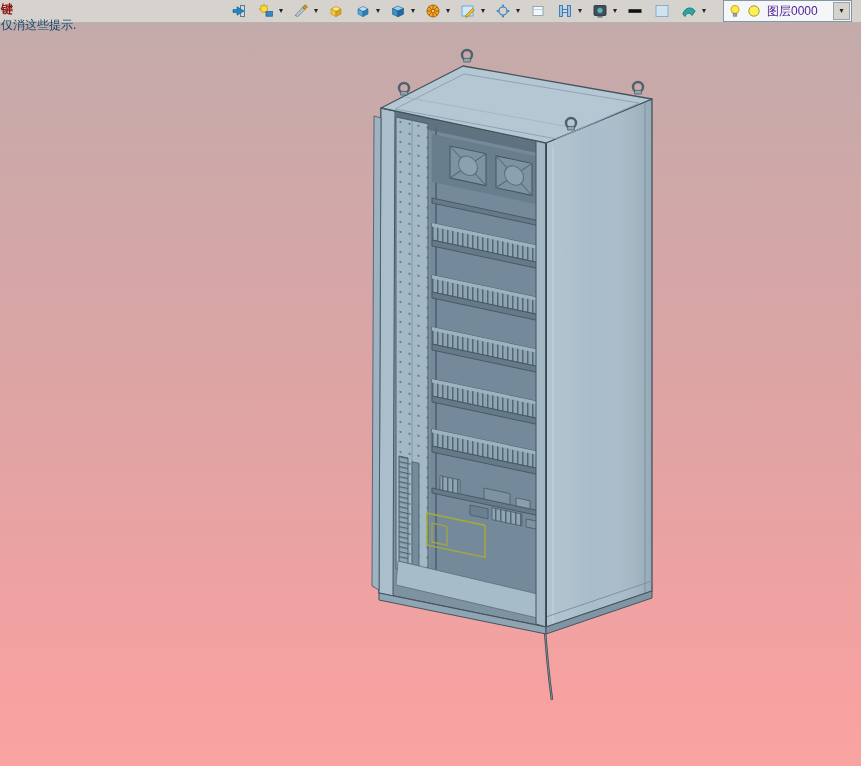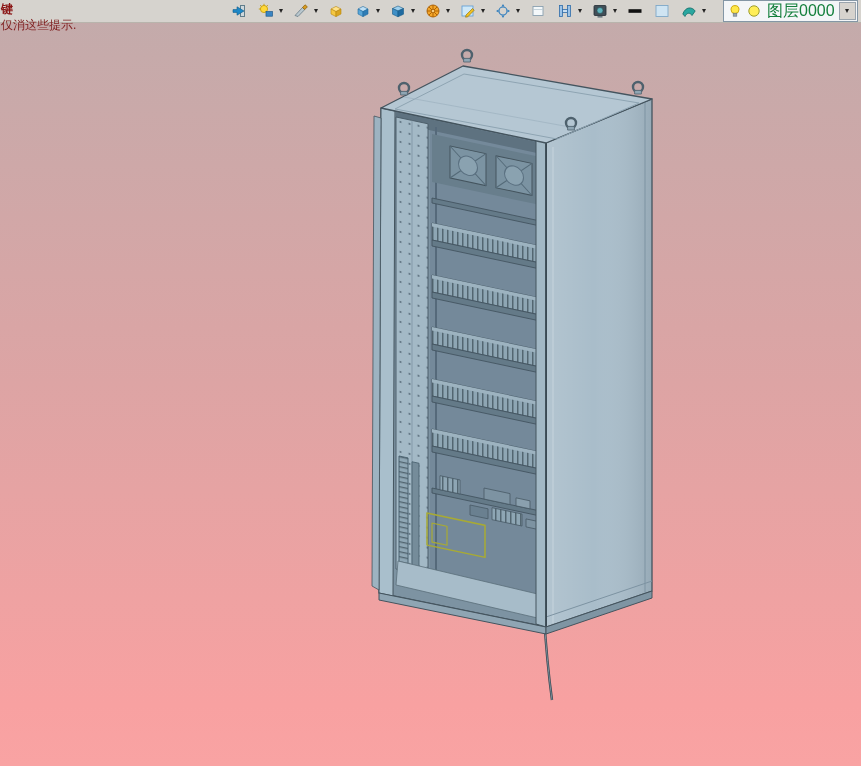--- a/index.html
+++ b/index.html
@@ -14,30 +14,30 @@
   .toolbar{position:absolute;left:0;top:0;width:861px;height:22px;
     background:#d6d3ce;border-bottom:1px solid #b8b4ac;z-index:5;
     display:flex;align-items:center;}
   .tb-strip{display:flex;align-items:center;gap:5px;margin-left:228px;}
   .tb-group{display:flex;align-items:center;}
   .tb-btn{width:20px;height:20px;display:flex;align-items:center;justify-content:center;
     border:1px solid transparent;}
   .dd{font-size:8px;color:#222;width:8px;text-align:center;line-height:20px;cursor:default;}
   .layer-box{display:flex;align-items:center;margin-left:10px;height:20px;
     background:#f4f6f8;border:1px solid #8496a5;padding:0 1px;}
-  .layer-name{font-size:16px;color:#15803d;padding:0 4px;min-width:62px;
+  .layer-name{font-size:12px;color:#4c1d95;padding:0 4px;min-width:62px;
     font-family:"Liberation Sans","DejaVu Sans",sans-serif;}
   .layer-arrow{width:15px;height:16px;background:#d6d3ce;border:1px solid #9aa4ad;
     font-size:8px;line-height:15px;text-align:center;color:#222;}
 
   
   .prompt1{position:absolute;left:1px;top:1px;z-index:6;font-size:12px;font-weight:bold;
     color:#8b1616;white-space:nowrap;}
   .prompt2{position:absolute;left:1px;top:17px;z-index:6;font-size:12px;
-    color:#7f1d1d;white-space:nowrap;text-align:right;}
+    color:#0c4a6e;white-space:nowrap;text-align:right;}
 </style>
 </head>
 <body>
 
 <div class="root">
 
   <div class="canvas">
     <svg width="861" height="766" viewBox="0 0 861 766">
       <defs>
         <linearGradient id="bg" x1="0" y1="0" x2="0" y2="1">

